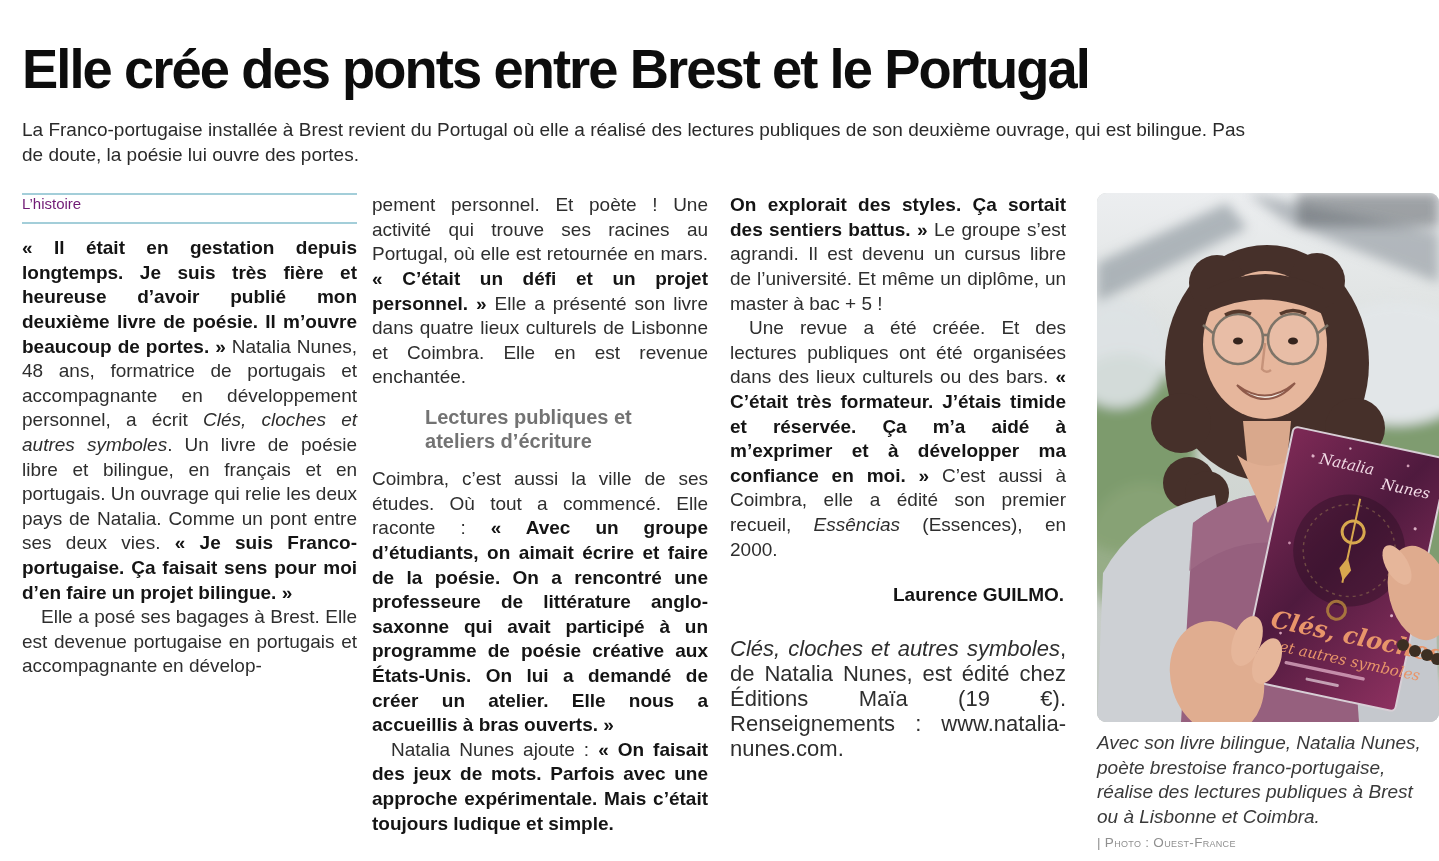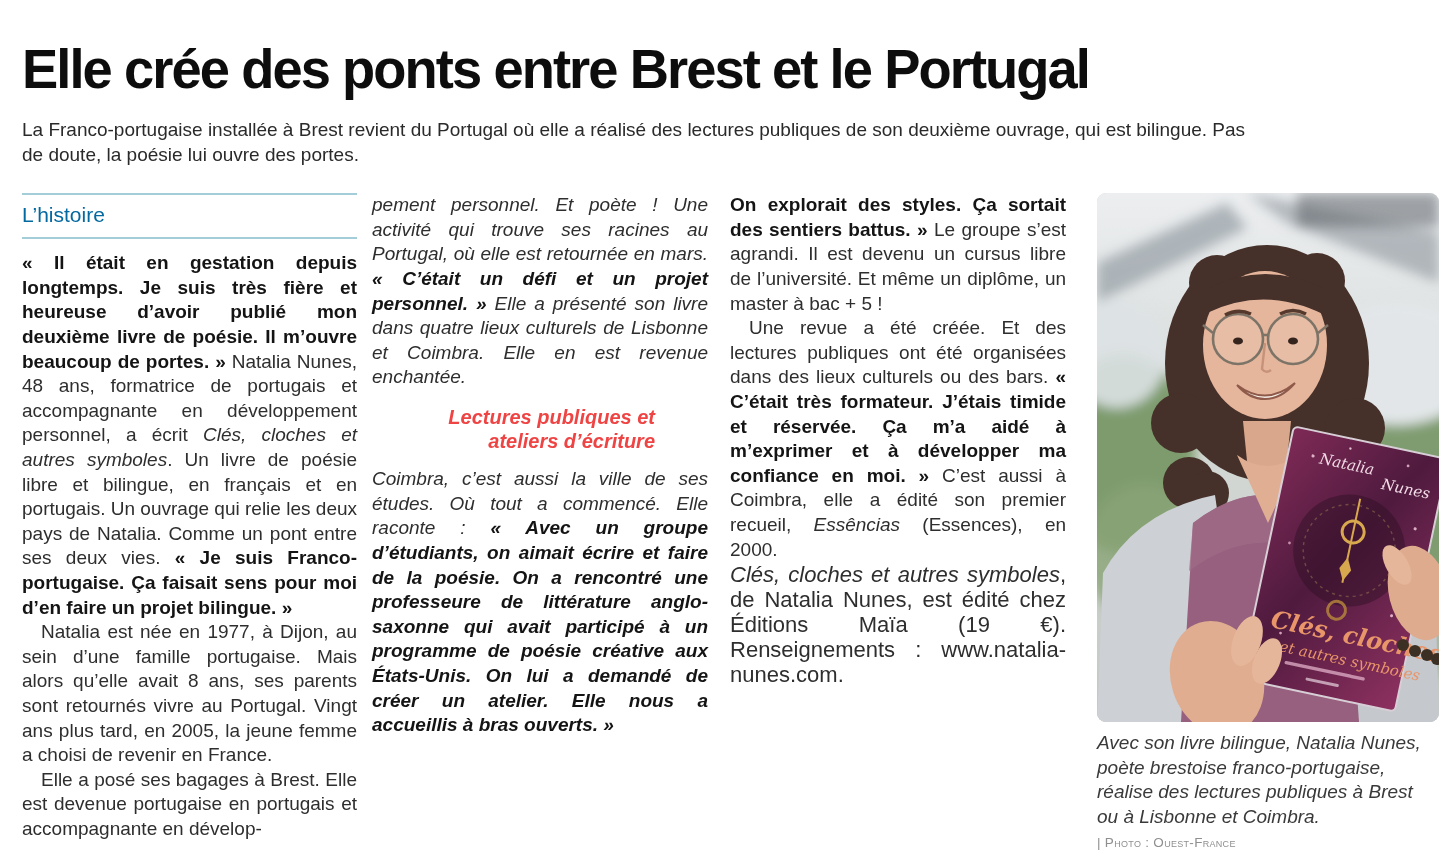--- a/index.html
+++ b/index.html
@@ -13,37 +13,37 @@
     letter-spacing:-2px;transform:scaleX(.97);transform-origin:left top;white-space:nowrap;
   }
   p.standfirst{
     margin:20px 0 0 0;max-width:1240px;font-size:19px;line-height:1.32;color:#2a2a2a;font-weight:400;
   }
 
   
   .cols{display:flex;margin-top:26px;align-items:flex-start;}
   .col{box-sizing:border-box;}
   .col1{width:339px;margin-right:15px;}
-  .col2{width:340px;margin-right:22px;font-style:italic;}
+  .col2{width:340px;margin-right:22px;}
   .col3{width:340px;margin-right:31px;}
 
   .kicker{
     border-top:2px solid #a3ced9;border-bottom:2px solid #a3ced9;
-    font-size:21px;color:#0369a1;padding:8px 0 10px 0;margin-bottom:12px;
+    font-size:15px;color:#701a75;padding:0 0 10px 0;margin-bottom:12px;
   }
 
   .para{margin:0;font-size:19px;line-height:24.6px;text-align:justify;color:#2e2e2e;
         overflow-wrap:break-word;hyphens:manual;}
   .para.indent{text-indent:19px;}
   .para .b{font-weight:bold;color:#141414;}
   .para .i{font-style:italic;}
 
   h2.crosshead{
-    margin:16px auto 14px auto;max-width:230px;text-align:right;
-    font-size:20px;line-height:1.18;font-weight:bold;color:#ef4444;
+    margin:16px auto 14px auto;max-width:230px;text-align:left;
+    font-size:20px;line-height:1.18;font-weight:bold;color:#737373;
   }
 
   p.byline{margin:22px 2px 30px 0;font-size:19px;font-weight:bold;color:#141414;text-align:right;}
   .para.note{font-size:22px;line-height:25px;}
 
   
   .photocol{width:342px;}
   figure{margin:0;padding:0;}
   .photo-frame{width:342px;height:529px;border-radius:9px;overflow:hidden;background:#cfd4d2;}
   figcaption{margin-top:9px;font-size:19px;line-height:24.5px;font-style:italic;color:#3a3a3a;text-align:left;}
@@ -58,34 +58,35 @@
     <h1 class="headline">Elle crée des ponts entre Brest et le Portugal</h1>
 
     <p class="standfirst">La Franco-portugaise installée à Brest revient du Portugal où elle a réalisé des lectures publiques de son deuxième ouvrage, qui est bilingue. Pas de doute, la poésie lui ouvre des portes.</p>
 
     <div class="cols">
 
       <div class="col col1">
         <div class="kicker">L’histoire</div>
         <div>
             <p class="para"><span class="b">« Il était en gestation depuis longtemps. Je suis très fière et heureuse d’avoir publié mon deuxième livre de poésie. Il m’ouvre beaucoup de portes. » </span><span>Natalia Nunes, 48 ans, formatrice de portugais et accompagnante en développement personnel, a écrit </span><span class="i">Clés, cloches et autres symboles</span><span>. Un livre de poésie libre et bilingue, en français et en portugais. Un ouvrage qui relie les deux pays de Natalia. Comme un pont entre ses deux vies. </span><span class="b">« Je suis Franco-portugaise. Ça faisait sens pour moi d’en faire un projet bilingue. »</span></p>
-            <p class="para indent"><span>Natalia est née en 1977, à Dijon, au sein d’une famille portugaise. Mais alors qu’elle avait 8 ans, ses parents sont retournés vivre au Portugal. Vingt ans plus tard, en 2005, la jeune femme a choisi de revenir en France.</span></p>
             <p class="para indent"><span>Elle a posé ses bagages à Brest. Elle est devenue portugaise en portugais et accompagnante en dévelop-</span></p>
           </div>
       </div>
 
       <div class="col col2">
           <p class="para"><span>pement personnel. Et poète ! Une activité qui trouve ses racines au Portugal, où elle est retournée en mars. </span><span class="b">« C’était un défi et un projet personnel. » </span><span>Elle a présenté son livre dans quatre lieux culturels de Lisbonne et Coimbra. Elle en est revenue enchantée.</span></p>
           <h2 class="crosshead">Lectures publiques et ateliers d’écriture</h2>
           <p class="para"><span>Coimbra, c’est aussi la ville de ses études. Où tout a commencé. Elle raconte : </span><span class="b">« Avec un groupe d’étudiants, on aimait écrire et faire de la poésie. On a rencontré une professeure de littérature anglo-saxonne qui avait participé à un programme de poésie créative aux États-Unis. On lui a demandé de créer un atelier. Elle nous a accueillis à bras ouverts. »</span></p>
+          <p class="para indent"><span>Natalia Nunes ajoute : </span><span class="b">« On faisait des jeux de mots. Parfois avec une approche expérimentale. Mais c’était toujours ludique et simple.</span></p>
         </div>
 
       <div class="col col3">
           <p class="para"><span class="b">On explorait des styles. Ça sortait des sentiers battus. » </span><span>Le groupe s’est agrandi. Il est devenu un cursus libre de l’université. Et même un diplôme, un master à bac + 5 !</span></p>
           <p class="para indent"><span>Une revue a été créée. Et des lectures publiques ont été organisées dans des lieux culturels ou des bars. </span><span class="b">« C’était très formateur. J’étais timide et réservée. Ça m’a aidé à m’exprimer et à développer ma confiance en moi. » </span><span>C’est aussi à Coimbra, elle a édité son premier recueil, </span><span class="i">Essências</span><span> (Essences), en 2000.</span></p>
+          <p class="byline">Laurence GUILMO.</p>
           <p class="para note"><span class="i">Clés, cloches et autres symboles</span><span>, de Natalia Nunes, est édité chez Éditions Maïa (19 €). Renseignements : www.natalia-nunes.com.</span></p>
         </div>
 
       <div class="photocol">
         <figure>
           <div class="photo-frame">
             <svg width="342" height="529" viewBox="0 0 342 529">
               <defs>
                 <linearGradient id="bgg" x1="0" y1="0" x2="0" y2="1">
                   <stop offset="0" stop-color="#eceef0"></stop>

